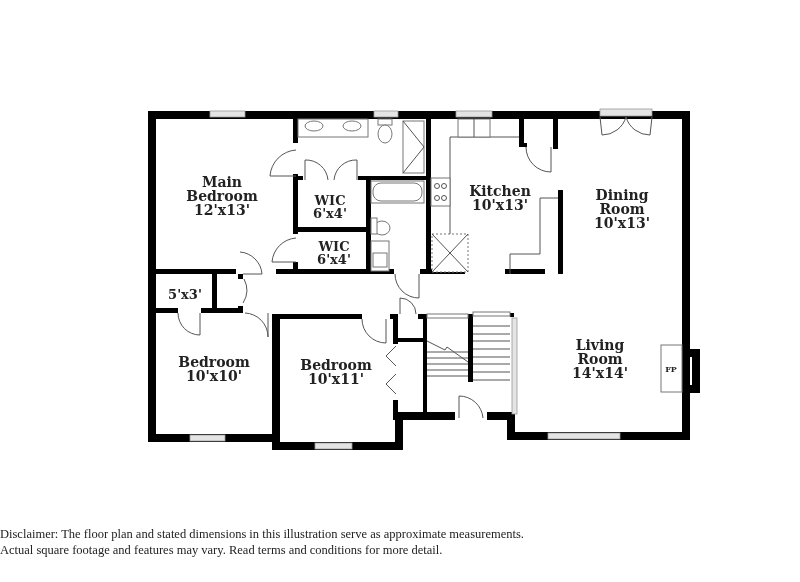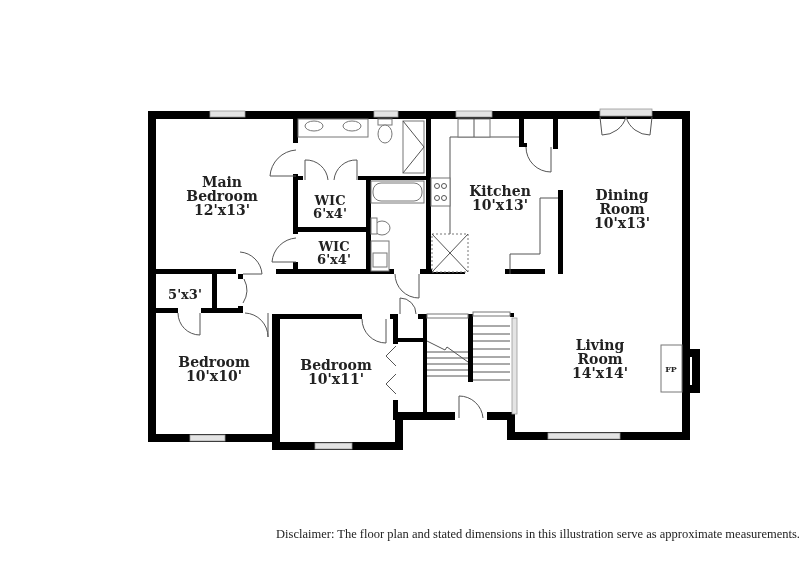--- a/index.html
+++ b/index.html
@@ -3,21 +3,21 @@
 <meta charset="utf-8">
 <style>
   html, body { margin:0; padding:0; background:#ffffff; }
   body { width:800px; height:582px; position:relative; overflow:hidden; font-family:"DejaVu Serif","Liberation Serif",serif; }
   #plan { position:absolute; left:0; top:0; width:800px; height:582px; }
   .wall { fill:#000; }
   .thin { stroke:#555; stroke-width:1; fill:none; }
   .fix { stroke:#777; stroke-width:1; fill:#fff; }
   .win { fill:#e4e4e4; stroke:#999; stroke-width:0.8; }
   .lbl { font-family:"DejaVu Serif","Liberation Serif",serif; font-weight:bold; fill:#222; text-anchor:middle; }
-  .disclaimer { position:absolute; left:0; width:800px; text-align:right; font-family:"Liberation Serif","DejaVu Serif",serif; font-size:12.5px; color:#222; line-height:16px; }
+  .disclaimer { position:absolute; left:0; width:800px; text-align:left; font-family:"Liberation Serif","DejaVu Serif",serif; font-size:12.5px; color:#222; line-height:16px; }
 </style>
 </head>
 <body>
 
 <svg id="plan" viewBox="0 0 800 582">
 
   <g>
 
     <rect class="wall" x="148" y="111" width="542" height="8"></rect>
 
@@ -200,13 +200,14 @@
     <text class="lbl" x="600" y="350" font-size="14">Living</text>
     <text class="lbl" x="600" y="364" font-size="14">Room</text>
     <text class="lbl" x="600" y="378" font-size="14">14'x14'</text>
 
     <text class="lbl" x="671" y="372" font-size="8">FP</text>
   </g>
 </svg>
 
 <div class="disclaimer" style="top:526px;">
   <div>Disclaimer: The floor plan and stated dimensions in this illustration serve as approximate measurements.</div>
+  <div>Actual square footage and features may vary. Read terms and conditions for more detail.</div>
 </div>
 
 </body></html>

